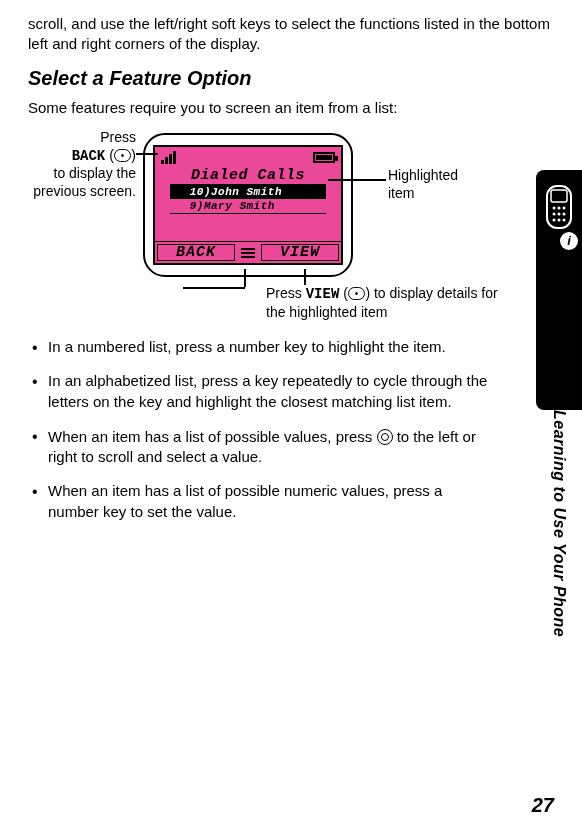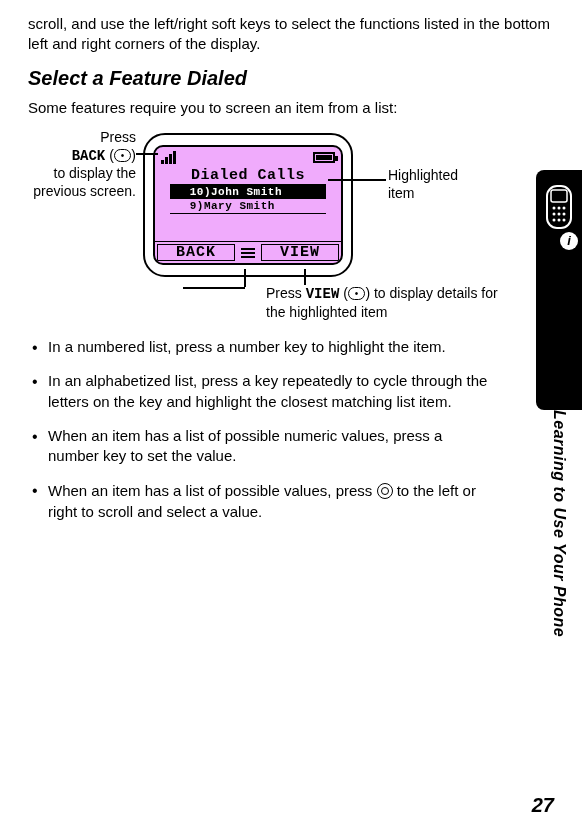--- a/index.html
+++ b/index.html
@@ -25,24 +25,25 @@
       left: 115px; top: 6px;
       width: 210px; height: 144px;
       border: 2px solid #000;
       border-radius: 22px;
       background: #fff;
     }
     .phone-inner {
       position: absolute;
       left: 8px; top: 10px; right: 8px; bottom: 10px;
       border: 2px solid #000;
-      border-radius: 10px;
-      background: #f0abfc;
+      border-radius: 0;
+      background: #ec4899;
       display: flex; flex-direction: column;
       overflow: hidden;
+      font-style: italic;
     }
     .statusbar {
       display:flex; justify-content:space-between; align-items:center;
       padding: 2px 6px 0 6px;
       height: 18px;
     }
     .signal { display:flex; align-items:flex-end; gap:1px; }
     .signal span { display:inline-block; width:3px; background:#000; }
     .signal span:nth-child(1){height:4px} .signal span:nth-child(2){height:7px}
     .signal span:nth-child(3){height:10px} .signal span:nth-child(4){height:13px}
@@ -97,21 +98,21 @@
       writing-mode: vertical-rl; transform: rotate(0deg);
       font-style: italic; font-weight:bold; font-size:16px;
       letter-spacing:0.5px;
     }
     .pagenum { position:absolute; right:28px; bottom:20px; font-weight:bold; font-style:italic; font-size:20px; }
   </style>
 </head>
 <body>
 
 <p class="intro-para">scroll, and use the left/right soft keys to select the functions listed in the bottom left and right corners of the display.</p>
-<h2 class="heading">Select a Feature Dialed</h2>
+<h2 class="heading">Select a Feature Option</h2>
 <p class="lead">Some features require you to screen an item from a list:</p>
 
 <div class="diagram-wrap">
 
   <div class="phone">
     <div class="phone-inner">
       <div class="statusbar">
         <span class="signal">
             <span></span>
             <span></span>
@@ -163,24 +164,24 @@
     <span class="mono">VIEW</span>
     (<span class="keyoutline dot"></span>)
     <span>to display details for the highlighted item</span>
   </div>
   <div class="line" style="left:276px; top:142px; width:1.5px; height:16px;"></div>
 </div>
 
 <ul class="bullets">
   <li>In a numbered list, press a number key to highlight the item.</li>
   <li>In an alphabetized list, press a key repeatedly to cycle through the letters on the key and highlight the closest matching list item.</li>
-  <li>When an item has a list of possible numeric values, press a number key to set the value.</li>
   <li>
     <span>When an item has a list of possible values, press </span><span class="navkey"></span><span> to the left or right to scroll and select a value.</span>
   </li>
+  <li>When an item has a list of possible numeric values, press a number key to set the value.</li>
 </ul>
 
 <div class="sidetab">
   <svg width="34" height="46" viewBox="0 0 34 46">
     <rect x="5" y="2" width="24" height="42" rx="10" fill="none" stroke="#fff" stroke-width="2"></rect>
     <rect x="9" y="6" width="16" height="12" rx="2" fill="none" stroke="#fff" stroke-width="1.5"></rect>
     <circle cx="12" cy="24" r="1.5" fill="#fff"></circle>
       <circle cx="17" cy="24" r="1.5" fill="#fff"></circle>
       <circle cx="22" cy="24" r="1.5" fill="#fff"></circle>
     <circle cx="12" cy="30" r="1.5" fill="#fff"></circle>

